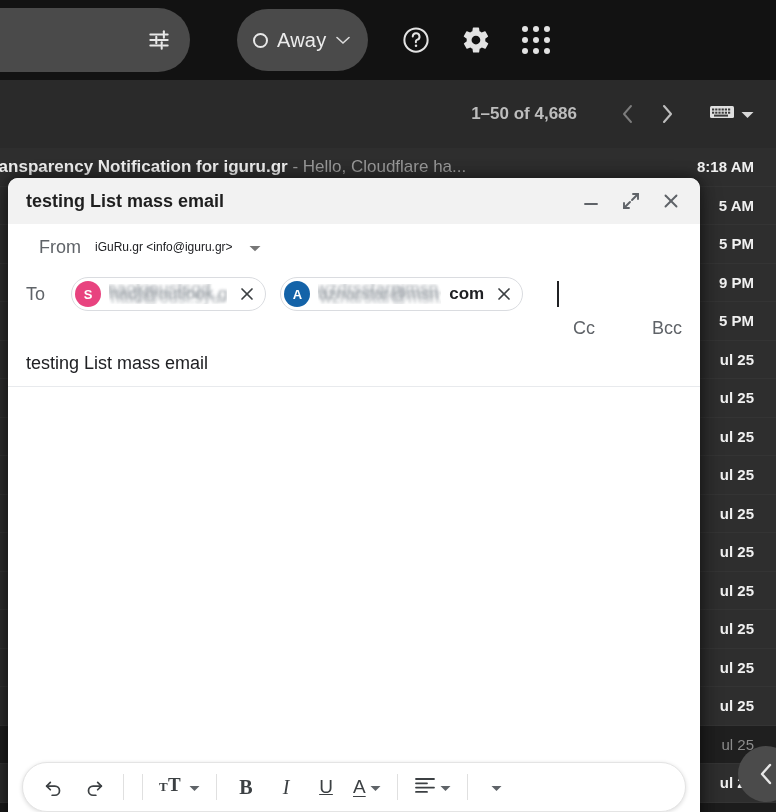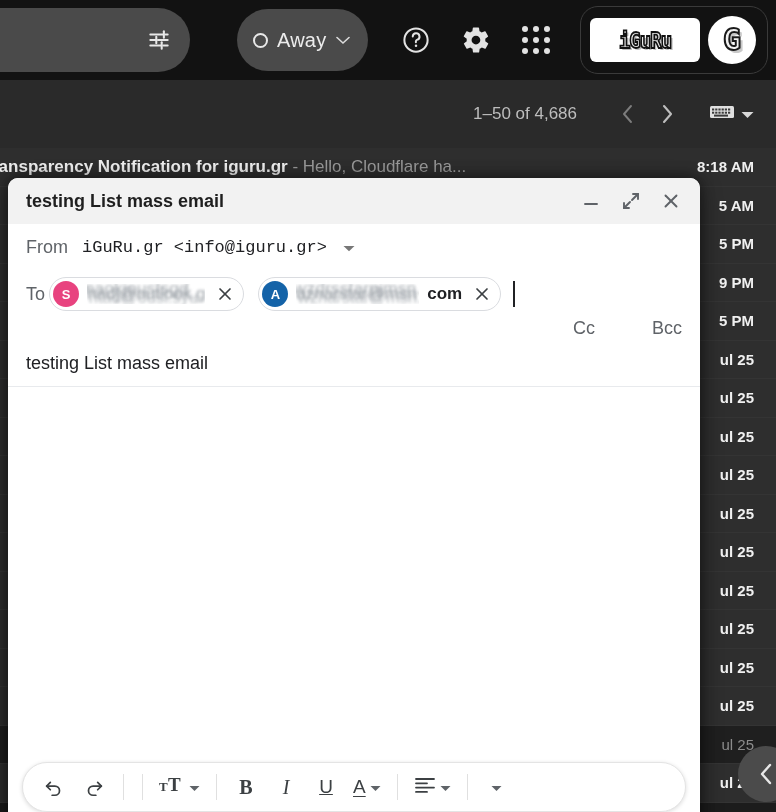--- a/index.html
+++ b/index.html
@@ -84,21 +84,21 @@
     -webkit-text-stroke: 2px #1a1a1a;
     text-shadow: 3px 3px 0 #c9c9c9;
     line-height: 1;
   }
 
   
   .list-toolbar {
     position: absolute; top: 80px; left: 0; width: 776px; height: 68px;
     background: #2a2a2a;
     display: flex; align-items: center; justify-content: flex-end;
-    padding-right: 22px; gap: 0;
+    padding-right: 22px; gap: 0; font-weight: bold;
   }
   .pager-count { color: #bdbdbd; font-size: 17px; margin-right: 30px; }
   .pager-btn {
     width: 40px; height: 40px; display: flex; align-items: center; justify-content: center;
     cursor: pointer;
   }
   .kbd-wrap { display: flex; align-items: center; gap: 6px; margin-left: 22px; cursor: pointer; }
 
   
   .maillist { position: absolute; top: 148px; left: 0; width: 776px; height: 664px; background: #1c1c1c; }
@@ -142,29 +142,29 @@
     height: 46px; background: #f2f2f2;
     display: flex; align-items: center; justify-content: space-between;
     padding: 0 16px 0 18px; flex: none;
   }
   .cp-title { font-size: 18px; font-weight: 700; color: #1f1f1f; }
   .cp-winbtns { display: flex; align-items: center; gap: 14px; }
   .cp-winbtn { width: 26px; height: 26px; display: flex; align-items: center; justify-content: center; cursor: pointer; }
 
   .cp-from {
     height: 46px; display: flex; align-items: center; gap: 14px;
-    padding: 0 18px; flex: none;
+    padding: 0 31px; flex: none;
   }
   .cp-lbl { color: #5f6368; font-size: 18px; }
-  .cp-from-val { color: #202124; font-size: 17px; font-family: Liberation Mono, monospace; }
+  .cp-from-val { color: #202124; font-size: 12px; }
   .cp-from-caret { margin-left: 2px; cursor: pointer; }
 
   .cp-to {
     min-height: 48px; display: flex; align-items: center;
-    padding: 0 18px; gap: 4px; flex: none; position: relative;
+    padding: 0 18px; gap: 26px; flex: none; position: relative;
   }
   .chips { display: flex; align-items: center; gap: 14px; }
   .chip {
     display: flex; align-items: center; gap: 8px;
     height: 34px; padding: 0 6px 0 3px;
     border: 1px solid #dadce0; border-radius: 17px;
     background: #fff;
   }
   .chip-av {
     width: 26px; height: 26px; border-radius: 50%; flex: none;
@@ -294,28 +294,20 @@
           <i></i>
           <i></i>
           <i></i>
           <i></i>
           <i></i>
           <i></i>
           <i></i>
       </div>
     </div>
 
-    <div class="account-box">
-      <div class="brand-badge">
-        <span class="brand-text">iGuRu</span>
-      </div>
-      <div class="avatar-circle">
-        <span class="avatar-glyph">G</span>
-      </div>
-    </div>
   </div>
 
   <div class="list-toolbar">
     <span class="pager-count">1–50 of 4,686</span>
     <span class="pager-btn">
       <svg width="13" height="20" viewBox="0 0 13 20">
           <path d="M10 2 L3 10 L10 18" fill="none" stroke="#7d7d7d" stroke-width="1.9" stroke-linecap="round" stroke-linejoin="round"></path>
         </svg>
     </span>
     <span class="pager-btn">

